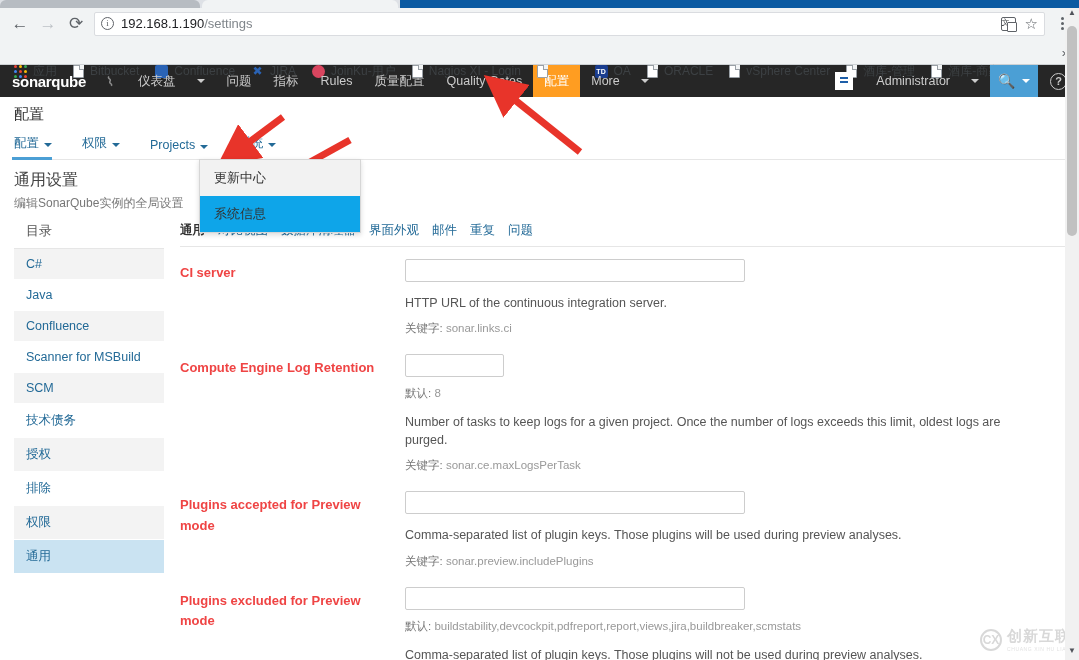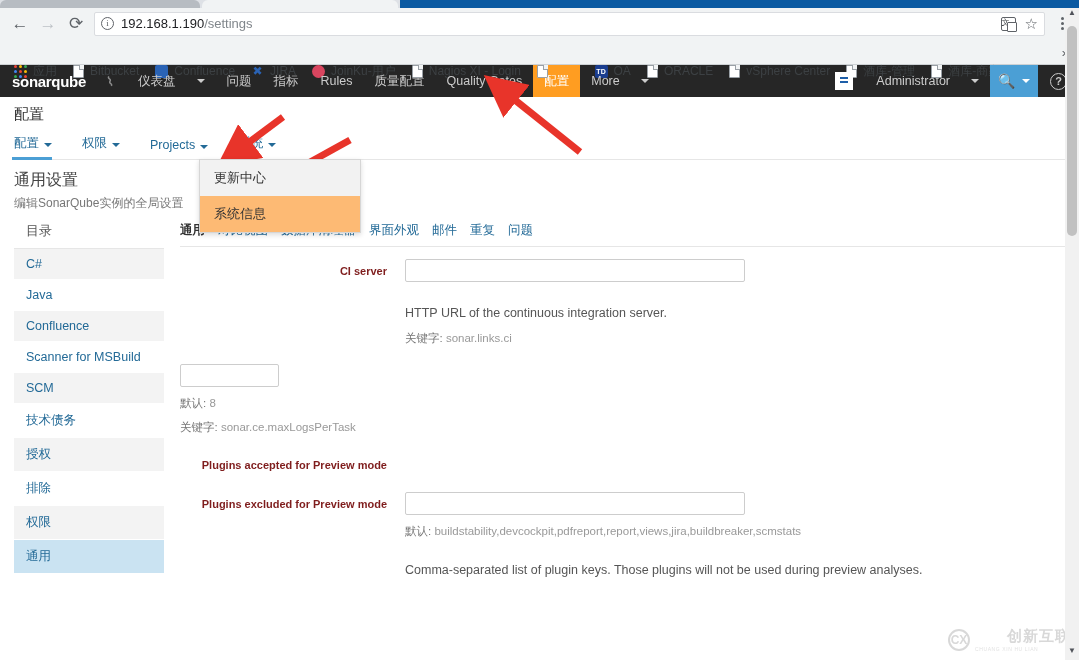--- a/index.html
+++ b/index.html
@@ -159,53 +159,53 @@
   .side-item.alt { background:#f3f3f3; }
   .side-item.sel { background:#cae3f2; }
 
   .content { flex:1; min-width:0; }
   .tabs { display:flex; gap:13px; border-bottom:1px solid #e6e6e6; padding: 2px 0 7px 0; margin-bottom: 12px;}
   .tab { font-size:12.5px; color:#236a97; white-space:nowrap; }
   .tab.active { color:#333; font-weight:bold; }
 
   .field { display:flex; margin-bottom: 18px; }
   .field-label {
-    width: 225px; flex:none; text-align:right; padding-right: 18px; padding-top: 4px;
-    font-size: 11px; font-weight: bold; color:#7f1d1d; line-height: 1.55;
+    width: 225px; flex:none; padding-right: 18px; padding-top: 4px;
+    font-size: 13px; font-weight: bold; color:#ef4444; line-height: 1.55;
   }
   .field-body { flex:1; min-width:0; }
   .inp {
     height: 23px; border:1px solid #cdcdcd; background:#fff; border-radius:2px;
     width: 340px; display:block;
   }
   .inp.short { width: 99px; }
-  .hint { font-size: 12.5px; color:#555; margin-top: 22px; line-height:1.45; max-width: 625px; }
+  .hint { font-size: 12.5px; color:#555; margin-top: 12px; line-height:1.45; max-width: 625px; }
   .small { font-size: 11.5px; color:#777; margin-top: 9px; }
   .small .k { color:#777; }
   .small .v { color:#999; }
 
   
   .arrow-layer { position:absolute; left:0; top:0; width:1079px; height:660px; pointer-events:none; }
 
   
   .watermark {
     position:absolute; right: 8px; bottom: 8px; display:flex; align-items:center;
     opacity: 0.55;
   }
   .wm-circ {
     width:22px;height:22px;border-radius:50%;border:2px solid #b9b9b9;color:#b9b9b9;
     font-size:12px;font-weight:bold;text-align:center;line-height:19px;margin-right:5px;
   }
-  .wm-t1 { font-size:15px; color:#b9b9b9; font-weight:bold; letter-spacing:1px;margin-left:32px;}
+  .wm-t1 { font-size:15px; color:#b9b9b9; font-weight:bold; letter-spacing:1px;}
   .wm-t2 { font-size:5px; color:#c9c9c9; letter-spacing:0.6px; }
 
   
   .dropdown {
     position:absolute; left: 199px; top: 159px; width: 162px;
-    background:#fdba74; border:1px solid #d6d6d6; box-shadow: 0 2px 5px rgba(0,0,0,.14);
+    background:#0ea5e9; border:1px solid #d6d6d6; box-shadow: 0 2px 5px rgba(0,0,0,.14);
     z-index: 40;
   }
   .dd-item { font-size:13px; color:#333; padding: 9px 14px; }
   .dd-item.hl { background:#f2f2f2; }
 
   .scrollbar {
     position:absolute; right:0; top:8px; width:14px; bottom:0; background:#f1f1f1;
   }
   .scrollbar .thumb { position:absolute; left:2px; right:2px; top:0px; height:210px; background:#c1c1c1; border-radius:5px;}
   .scrollbar .arr { position:absolute; left:0; width:14px; height:14px; color:#50535a; font-size:8px; text-align:center; }
@@ -395,29 +395,36 @@
         <div class="field">
           <div class="field-label">CI server</div>
           <div class="field-body">
             <input class="inp" type="text" value="" style="">
             <div class="hint">HTTP URL of the continuous integration server.</div>
             <div class="small"><span class="k">关键字:</span> <span class="v">sonar.links.ci</span></div>
           </div>
         </div>
 
         <div class="field">
+          <div class="field-label">Compute Engine Log Retention</div>
           <div class="field-body">
             <input class="inp short" type="text" value="" style="">
             <div class="small"><span class="k">默认:</span> <span class="v">8</span></div>
+            <div class="hint">Number of tasks to keep logs for a given project. Once the number of logs exceeds this limit, oldest logs are purged.</div>
             <div class="small"><span class="k">关键字:</span> <span class="v">sonar.ce.maxLogsPerTask</span></div>
           </div>
         </div>
 
         <div class="field">
           <div class="field-label">Plugins accepted for Preview mode</div>
+          <div class="field-body">
+            <input class="inp" type="text" value="" style="">
+            <div class="hint">Comma-separated list of plugin keys. Those plugins will be used during preview analyses.</div>
+            <div class="small"><span class="k">关键字:</span> <span class="v">sonar.preview.includePlugins</span></div>
+          </div>
         </div>
 
         <div class="field">
           <div class="field-label">Plugins excluded for Preview mode</div>
           <div class="field-body">
             <input class="inp" type="text" value="" style="">
             <div class="small"><span class="k">默认:</span> <span class="v">buildstability,devcockpit,pdfreport,report,views,jira,buildbreaker,scmstats</span></div>
             <div class="hint">Comma-separated list of plugin keys. Those plugins will not be used during preview analyses.</div>
           </div>
         </div>

